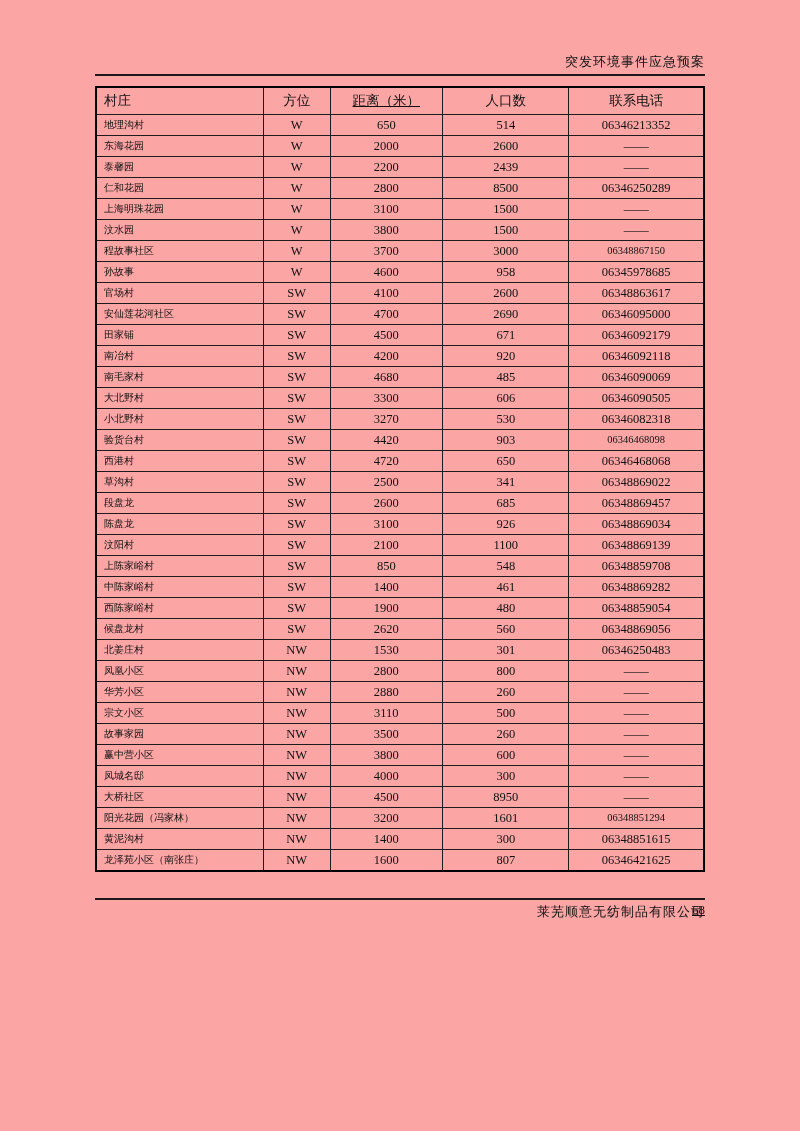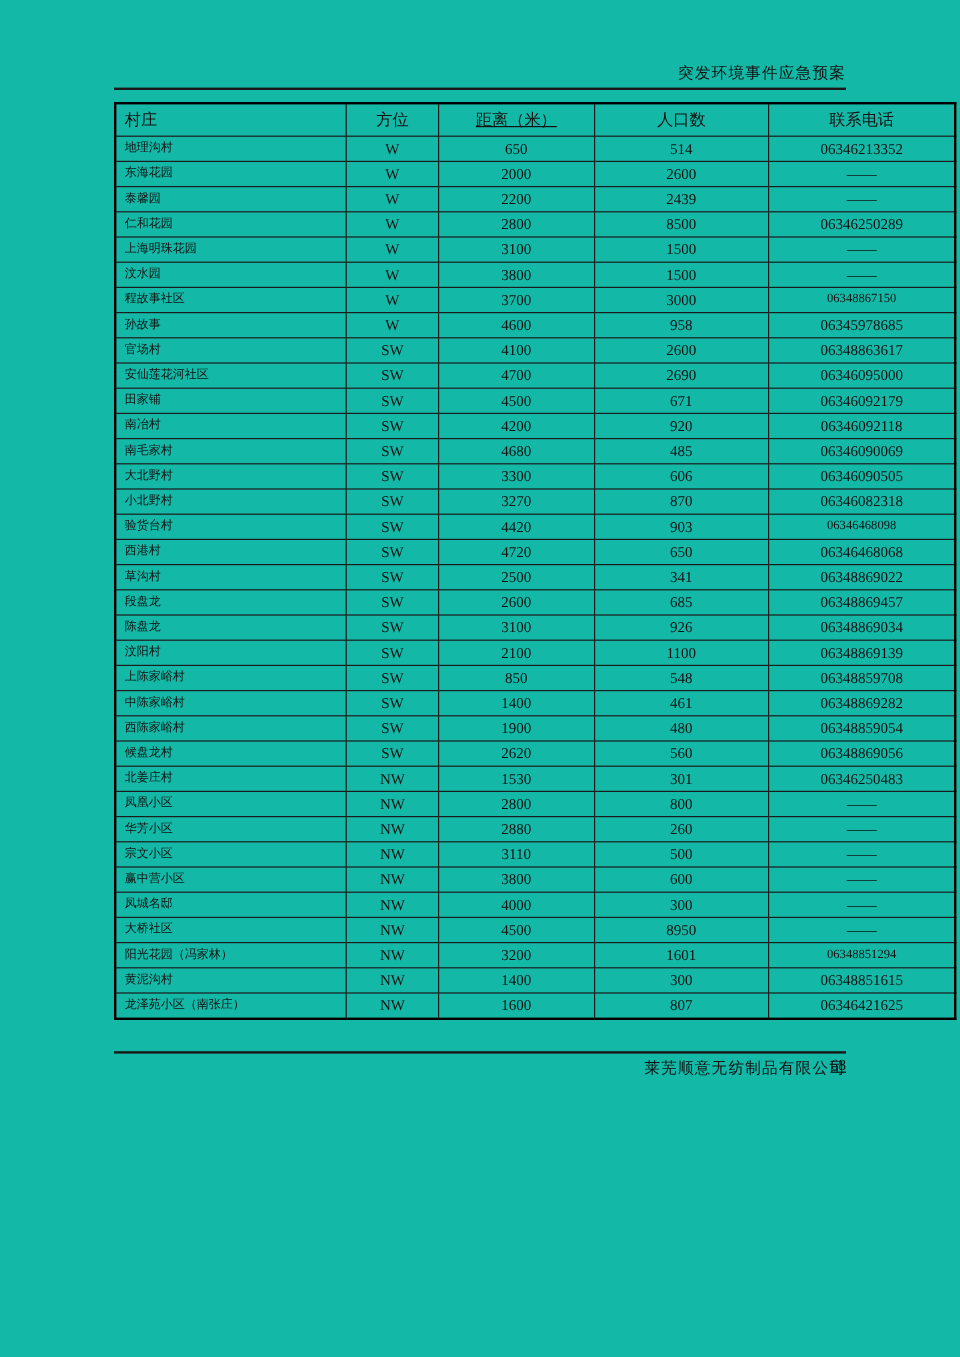--- a/index.html
+++ b/index.html
@@ -5,21 +5,21 @@
   html, body {
     margin: 0;
     padding: 0;
     background: #e8e8e8;
   }
   .page {
     position: relative;
     width: 800px;
     height: 1131px;
     margin: 0 auto;
-    background: #14b8a6;
+    background: #fca5a5;
     font-family: "Liberation Serif", "DejaVu Serif", serif;
     color: #111111;
     overflow: hidden;
   }
   .content {
     position: absolute;
     left: 95px;
     top: 0;
     width: 610px;
   }
@@ -38,21 +38,21 @@
   .doc-title {
     margin: 0;
     padding: 29px 0 0 0;
     font-size: 17px;
     font-weight: bold;
     letter-spacing: 0.5px;
   }
   
   table.data-table {
     margin-top: 10px;
-    width: 702px;
+    width: 610px;
     border-collapse: collapse;
     table-layout: fixed;
     border: 2px solid #000;
   }
   .data-table th, .data-table td {
     border: 1px solid #1c1c1c;
     padding: 0 4px;
     overflow: hidden;
     white-space: nowrap;
     font-weight: normal;
@@ -227,21 +227,21 @@
             <td class="cell-village">大北野村</td>
             <td class="cell-direction">SW</td>
             <td class="cell-distance">3300</td>
             <td class="cell-population">606</td>
             <td class="cell-phone">06346090505</td>
           </tr>
           <tr>
             <td class="cell-village">小北野村</td>
             <td class="cell-direction">SW</td>
             <td class="cell-distance">3270</td>
-            <td class="cell-population">870</td>
+            <td class="cell-population">530</td>
             <td class="cell-phone">06346082318</td>
           </tr>
           <tr>
             <td class="cell-village">验货台村</td>
             <td class="cell-direction">SW</td>
             <td class="cell-distance">4420</td>
             <td class="cell-population">903</td>
             <td class="cell-phone small">06346468098</td>
           </tr>
           <tr>
@@ -326,20 +326,27 @@
             <td class="cell-direction">NW</td>
             <td class="cell-distance">2880</td>
             <td class="cell-population">260</td>
             <td class="cell-phone">——</td>
           </tr>
           <tr>
             <td class="cell-village">宗文小区</td>
             <td class="cell-direction">NW</td>
             <td class="cell-distance">3110</td>
             <td class="cell-population">500</td>
+            <td class="cell-phone">——</td>
+          </tr>
+          <tr>
+            <td class="cell-village">故事家园</td>
+            <td class="cell-direction">NW</td>
+            <td class="cell-distance">3500</td>
+            <td class="cell-population">260</td>
             <td class="cell-phone">——</td>
           </tr>
           <tr>
             <td class="cell-village">赢中营小区</td>
             <td class="cell-direction">NW</td>
             <td class="cell-distance">3800</td>
             <td class="cell-population">600</td>
             <td class="cell-phone">——</td>
           </tr>
           <tr>

